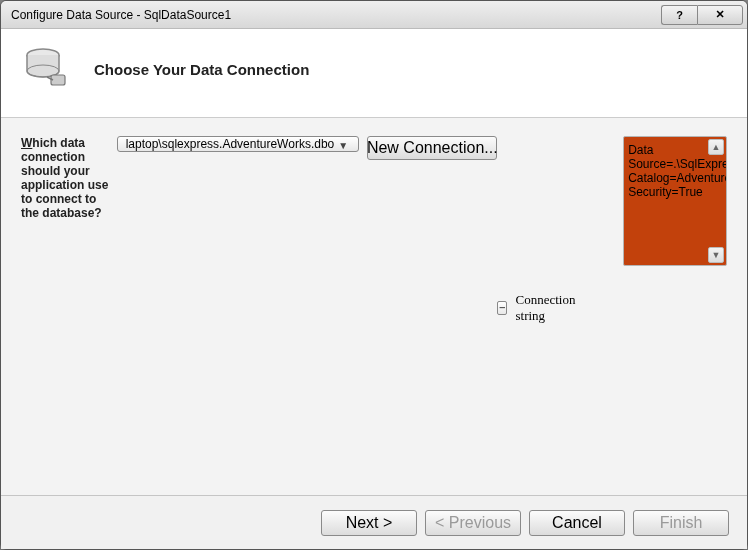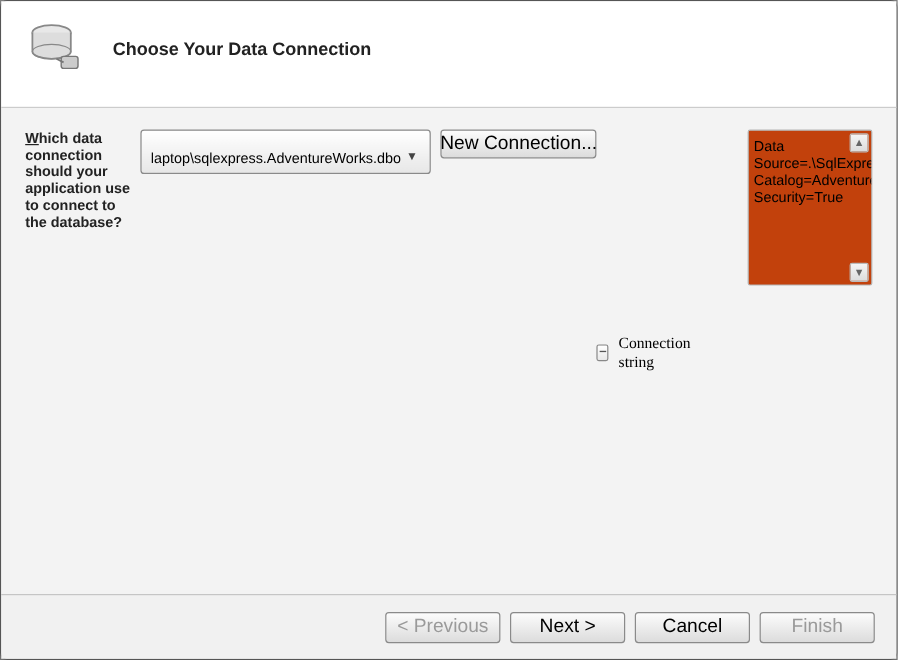--- a/index.html
+++ b/index.html
@@ -75,27 +75,27 @@
       margin-bottom: 8px;
       color: #222;
     }
     .conn-row {
       display: flex;
       gap: 8px;
       margin-bottom: 14px;
     }
     .dropdown {
       flex: 1;
-      height: 37px;
+      height: 16px;
       background: linear-gradient(to bottom, #fff, #e7e7e7);
       border: 1px solid #8a8a8a;
       border-radius: 3px;
       display: flex;
-      align-items: flex-start;
-      padding: 16px 6px 0 8px;
+      align-items: flex-end;
+      padding: 4px 6px 0 8px;
       position: relative;
     }
     .dropdown-text { flex: 1; font-size: 12px; overflow: hidden; white-space: nowrap; }
     .dropdown-arrow {
       width: 18px;
       text-align: center;
       font-size: 10px;
       color: #444;
     }
     .button {
@@ -175,20 +175,27 @@
       gap: 8px;
     }
     .footer .button { width: 96px; height: 26px; }
     .underline-first::first-letter { text-decoration: underline; }
   </style>
 </head>
 <body>
 
 <div class="dialog">
 
+  <div class="titlebar">
+    <div class="titlebar-text">Configure Data Source - SqlDataSource1</div>
+    <div class="titlebar-buttons">
+      <div class="titlebtn help">?</div>
+      <div class="titlebtn close">✕</div>
+    </div>
+  </div>
 
   <div class="header">
     <div class="header-icon">
       <svg viewBox="0 0 48 44" width="48" height="44">
         <ellipse cx="22" cy="8" rx="16" ry="6" fill="#e8e8e8" stroke="#888" stroke-width="1.5"></ellipse>
         <path d="M6 8 v16 a16 6 0 0 0 32 0 V8" fill="#ddd" stroke="#888" stroke-width="1.5"></path>
         <ellipse cx="22" cy="24" rx="16" ry="6" fill="none" stroke="#888" stroke-width="1"></ellipse>
         <rect x="30" y="28" width="14" height="10" rx="2" fill="#ccc" stroke="#777" stroke-width="1.2"></rect>
         <line x1="26" y1="30" x2="32" y2="33" stroke="#777" stroke-width="1.5"></line>
       </svg>
@@ -214,19 +221,19 @@
     </div>
 
     <div class="connstr-box">
       <span>Data Source=.\SqlExpress;Initial Catalog=AdventureWorks;Integrated Security=True</span>
       <div class="scroll-up">▲</div>
       <div class="scroll-down">▼</div>
     </div>
   </div>
 
   <div class="footer">
+    <div class="button underline-first">Next &gt;</div>
     <div class="button disabled underline-first">&lt; Previous</div>
-    <div class="button underline-first">Next &gt;</div>
     <div class="button">Cancel</div>
     <div class="button disabled underline-first">Finish</div>
   </div>
 
 </div>
 
 </body></html>

